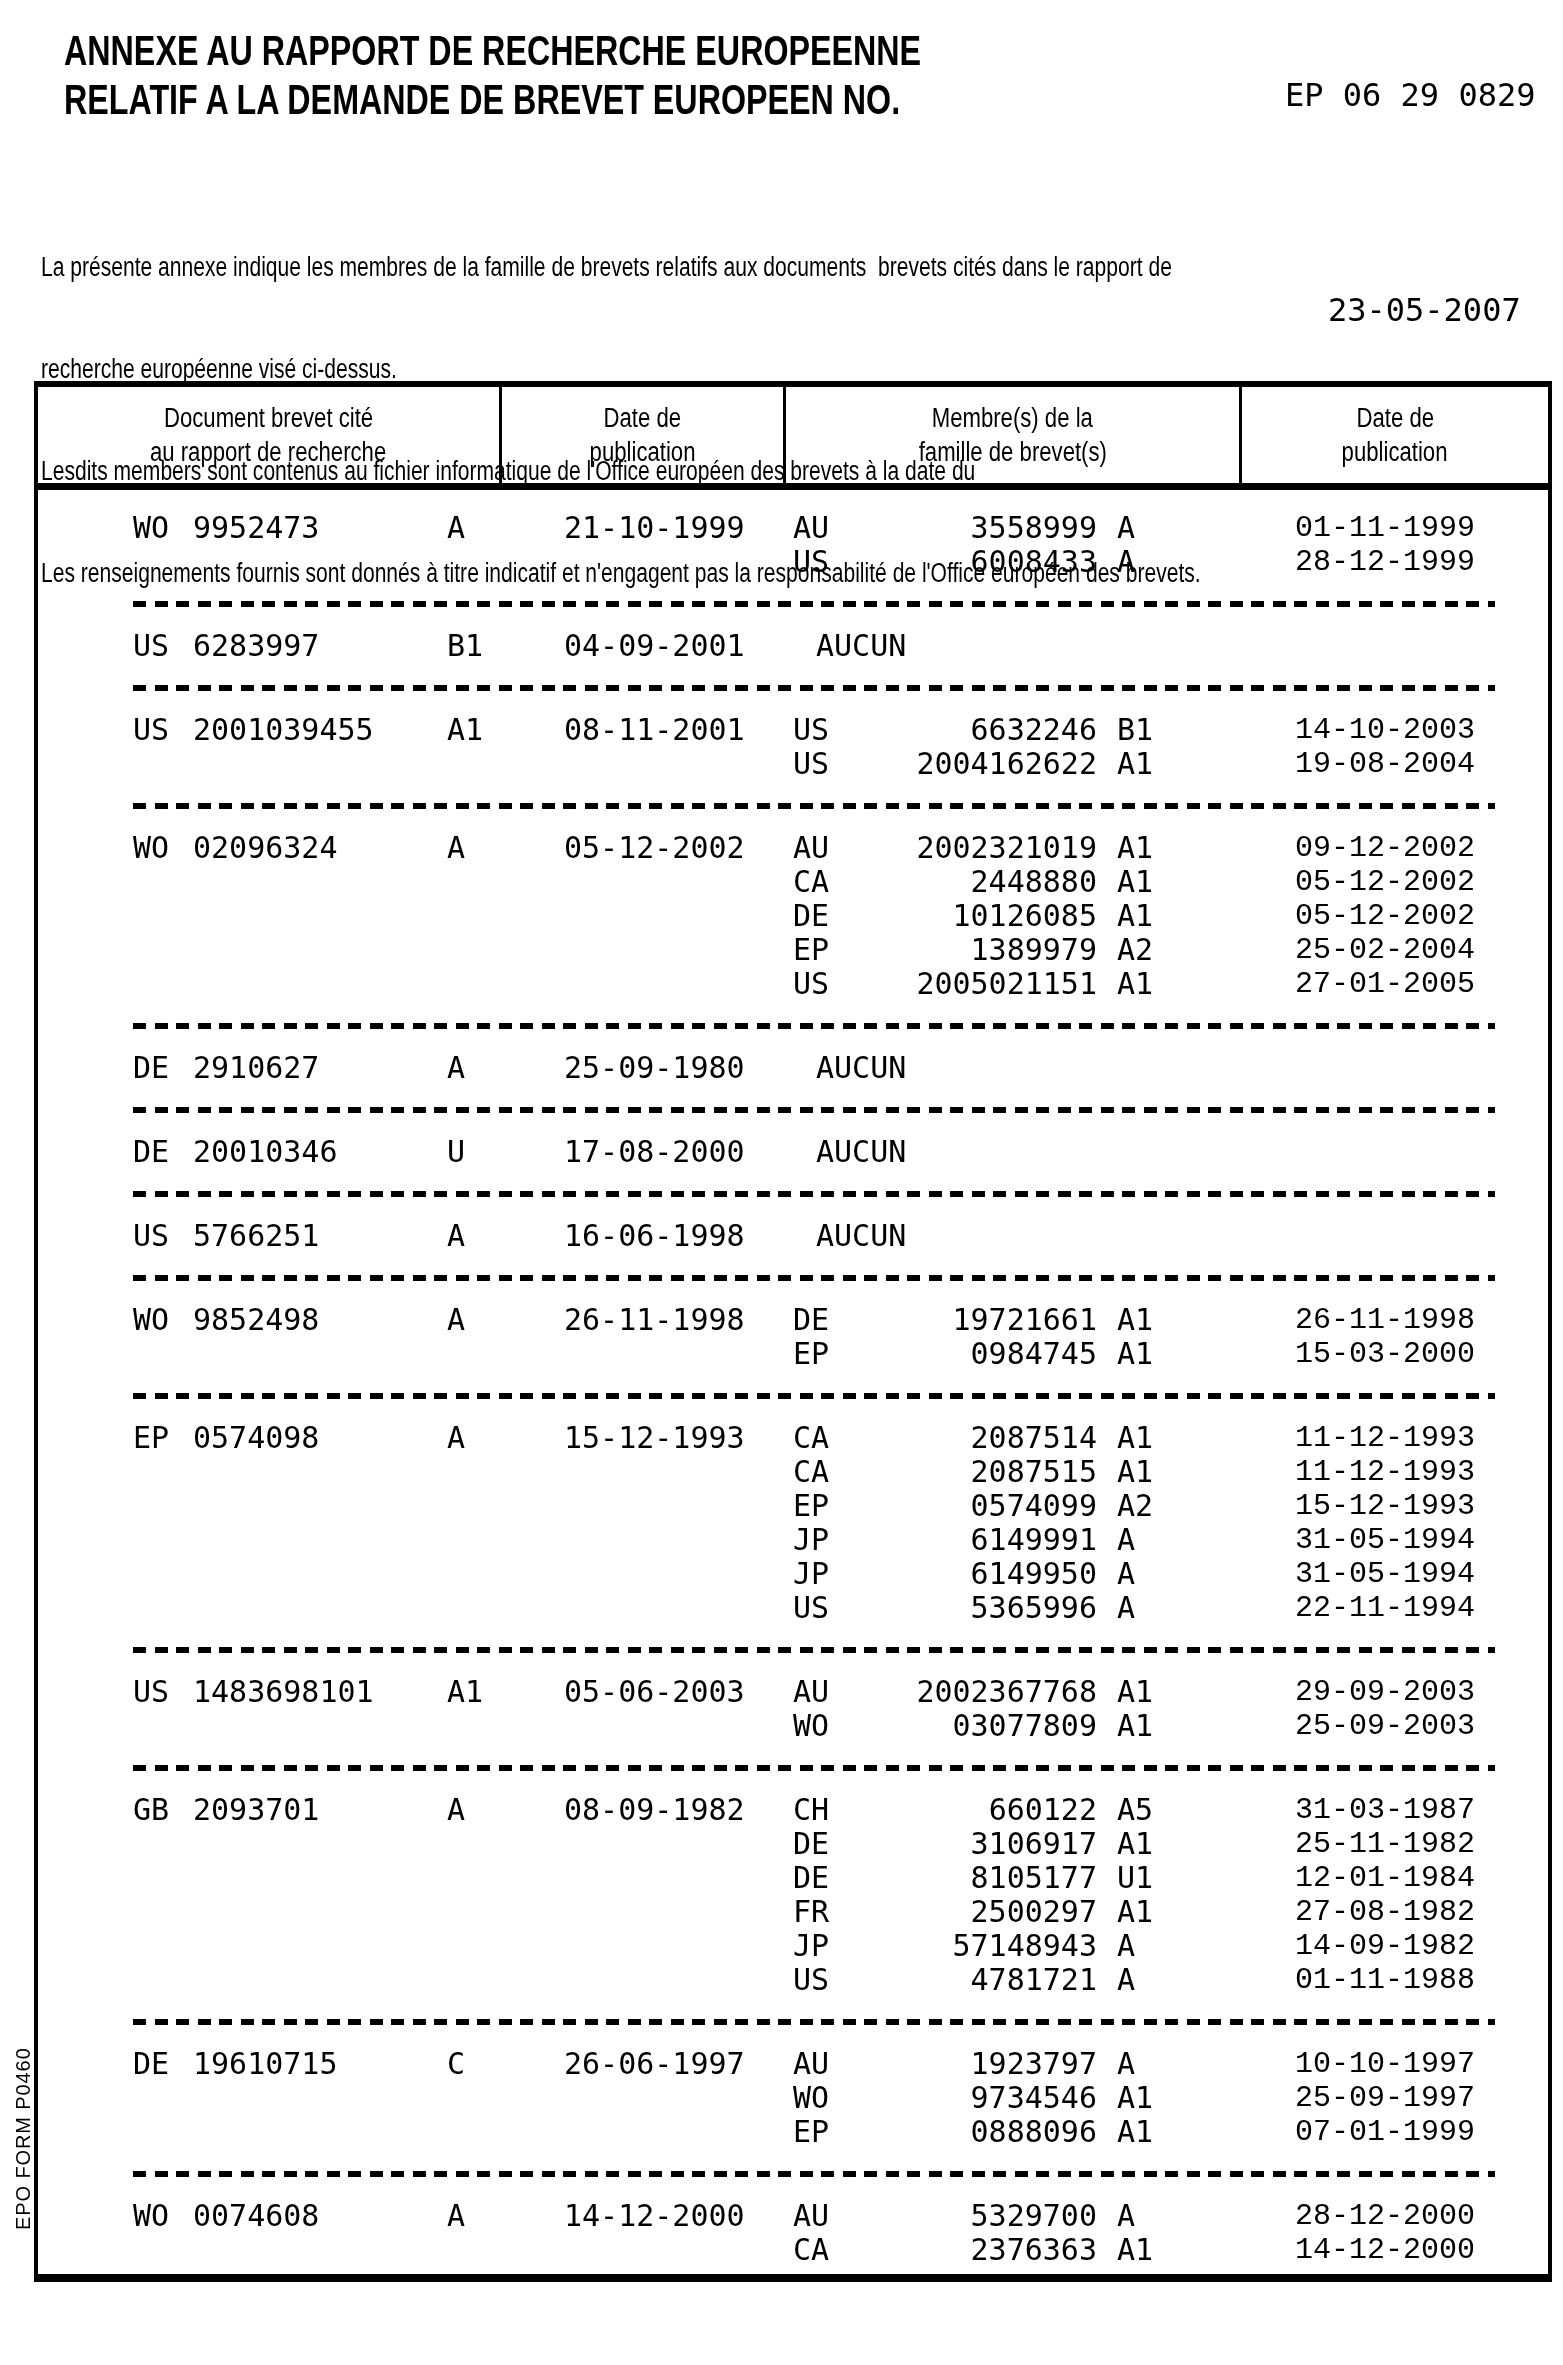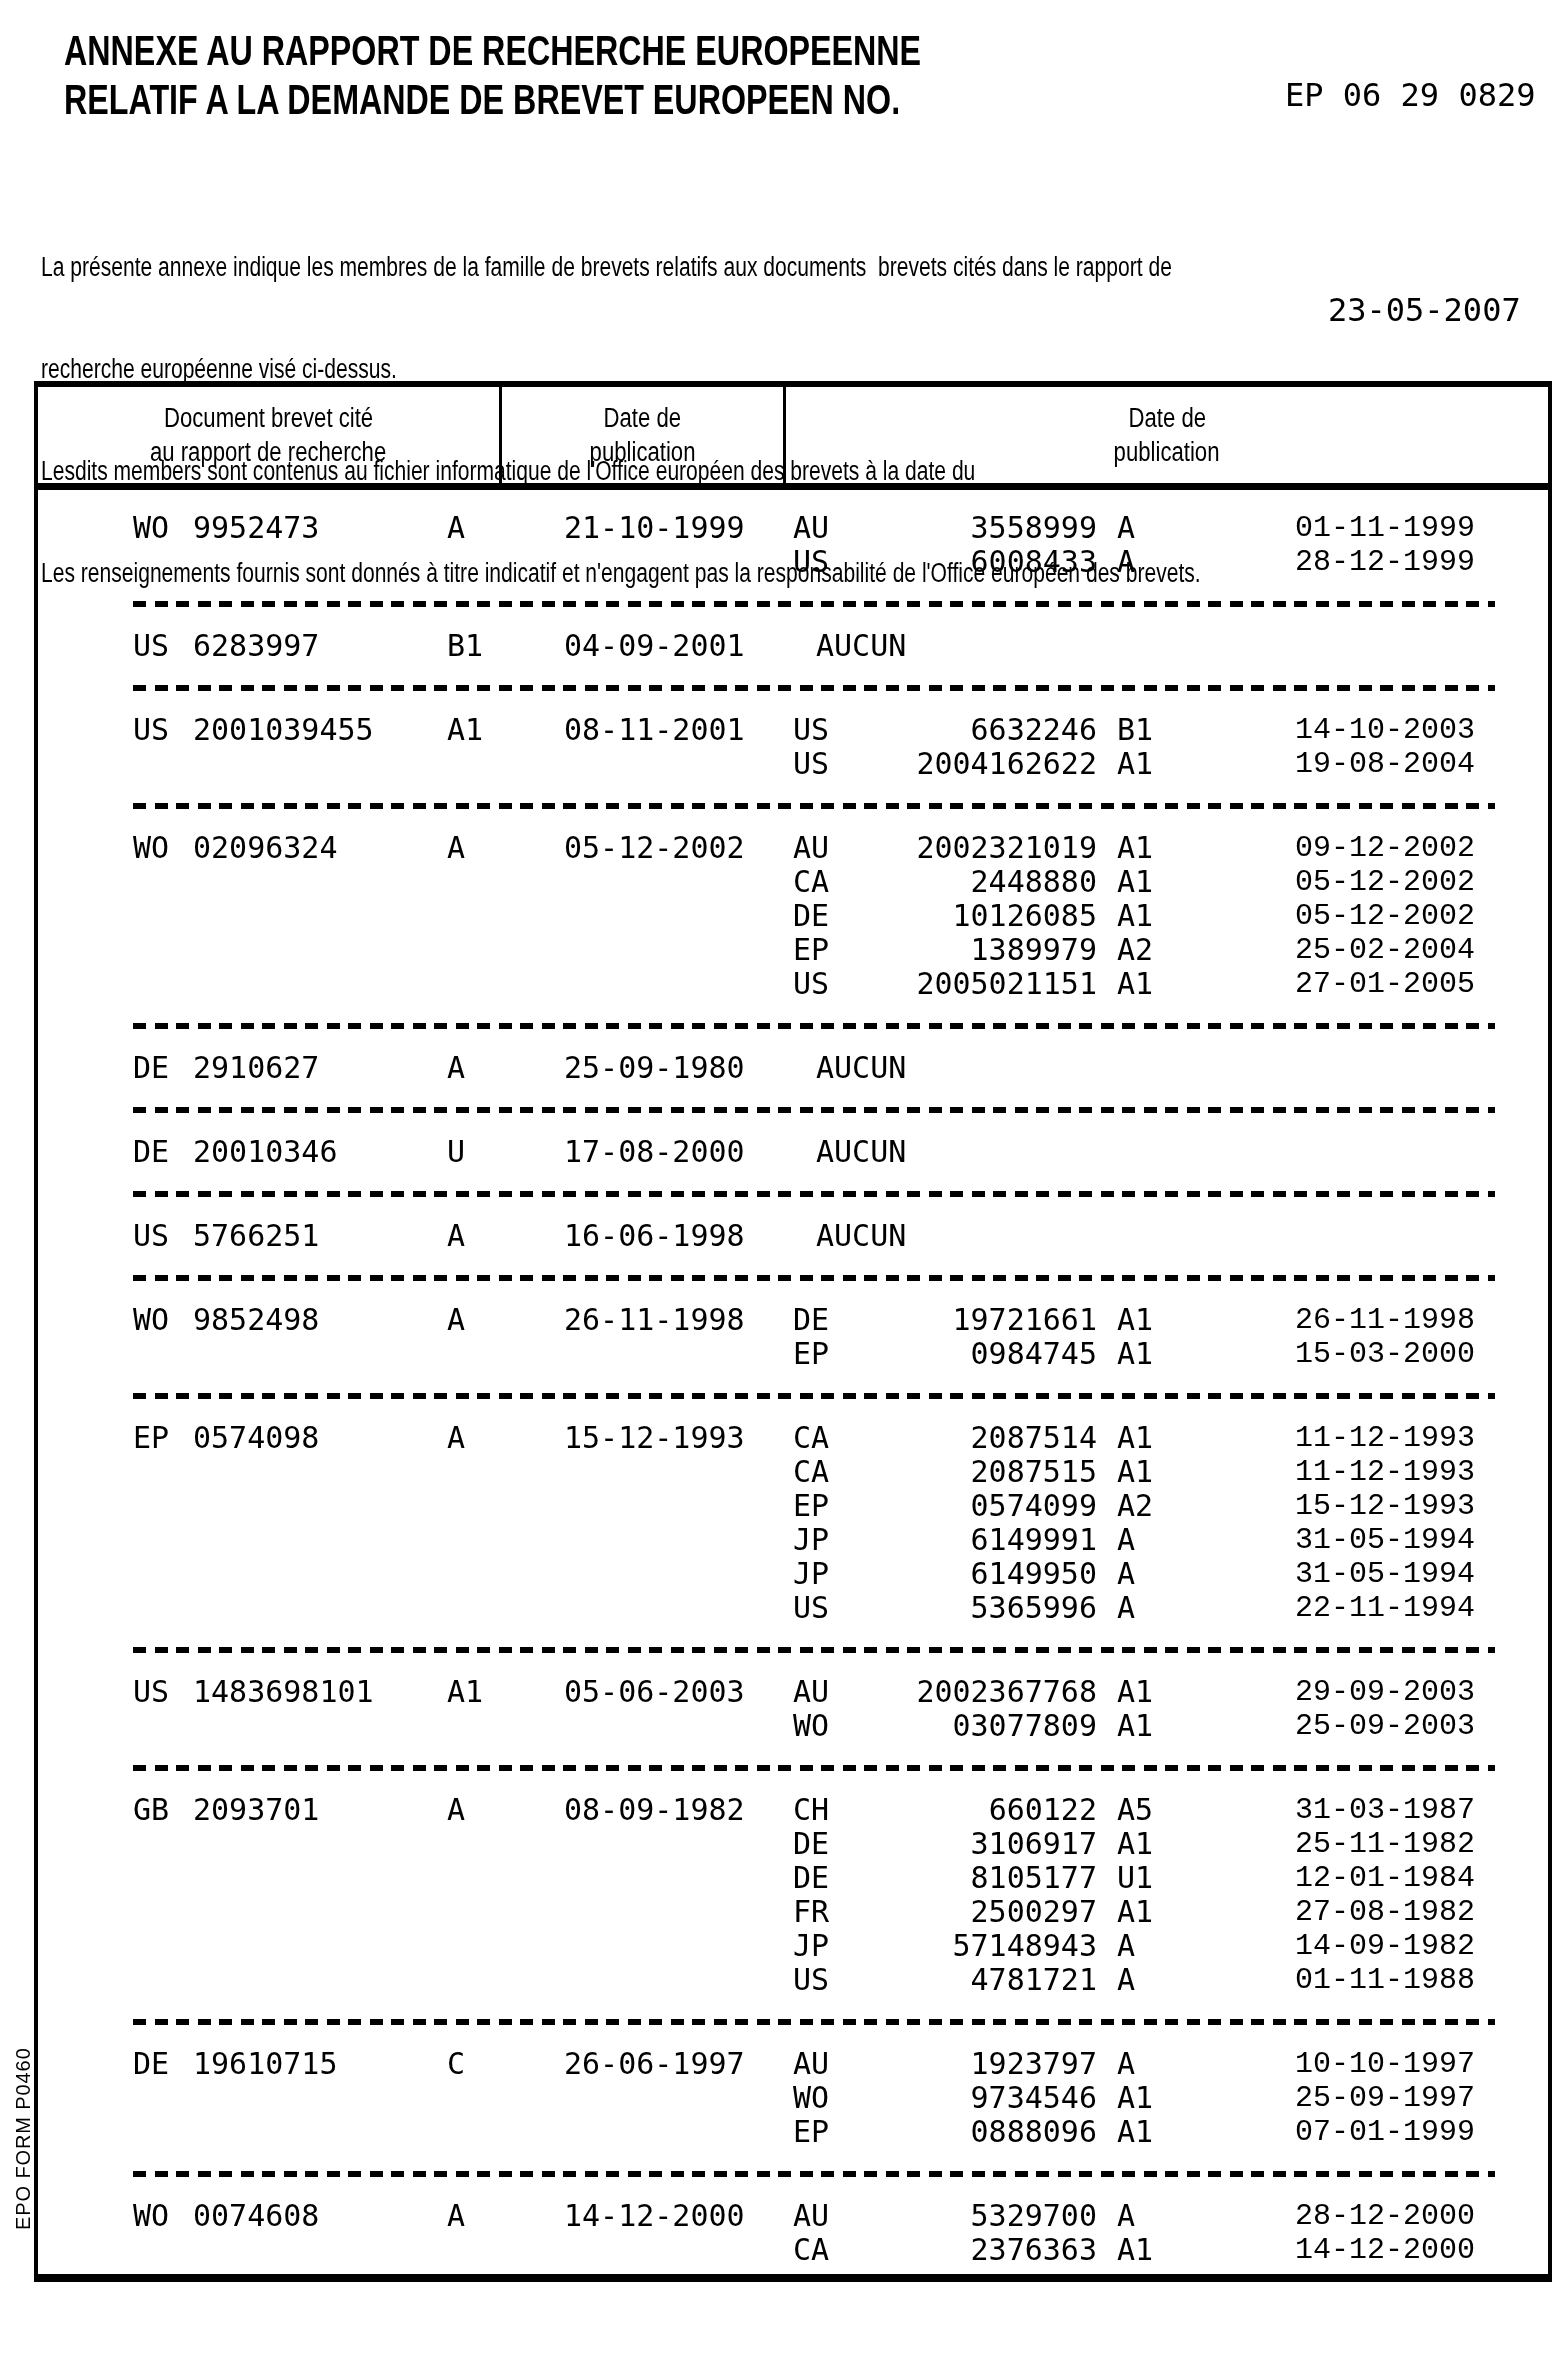--- a/index.html
+++ b/index.html
@@ -108,20 +108,24 @@
   <div class="patent-table">
     <div class="thead">
       <div class="th c1">
         <span>Document brevet cité</span>
         <span>au rapport de recherche</span>
       </div>
       <div class="th c2">
         <span>Date de</span>
         <span>publication</span>
       </div>
+      <div class="th c3">
+        <span>Membre(s) de la</span>
+        <span>famille de brevet(s)</span>
+      </div>
       <div class="th c4">
         <span>Date de</span>
         <span>publication</span>
       </div>
     </div>
     <div class="tbody">
         <div class="line">
     <span class="cit-cc">WO</span>
     <span class="cit-num">9952473</span>
     <span class="cit-kind">A</span>

